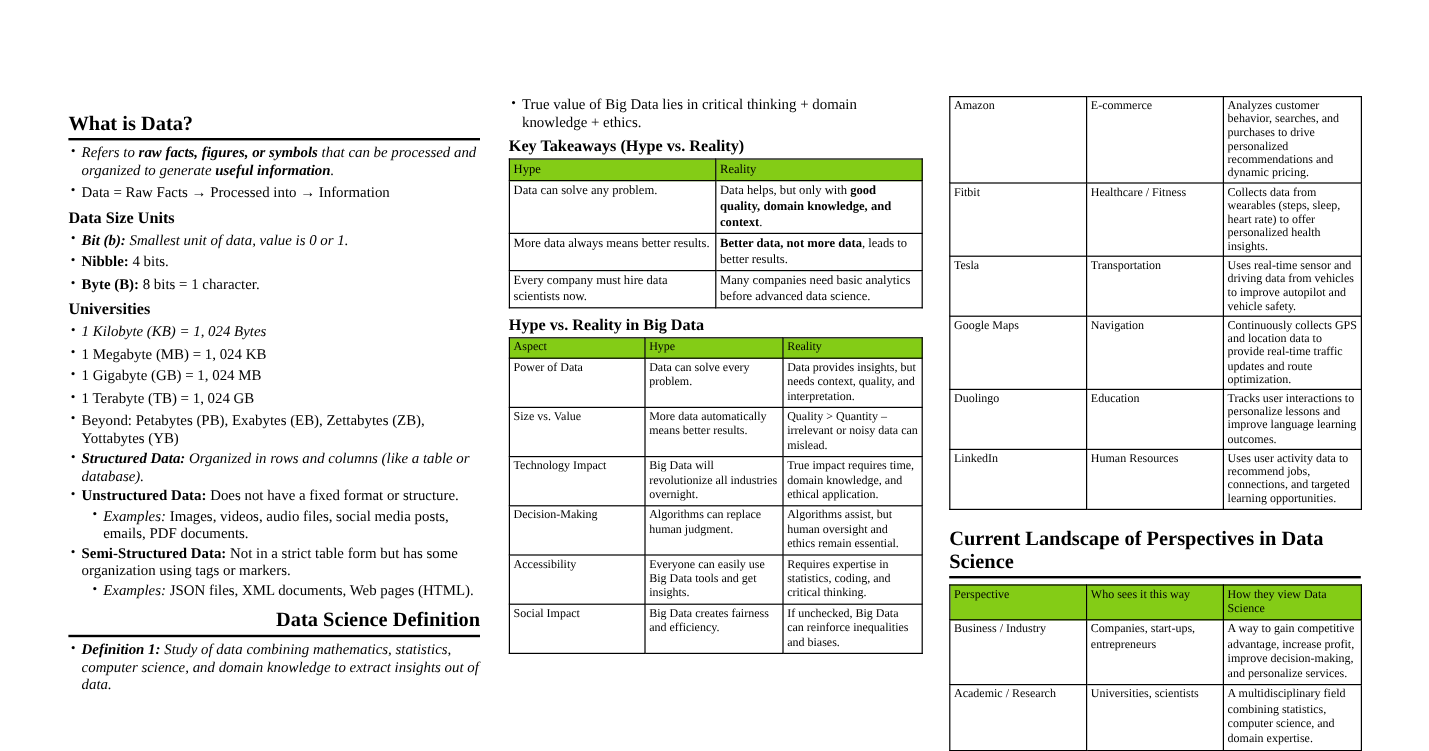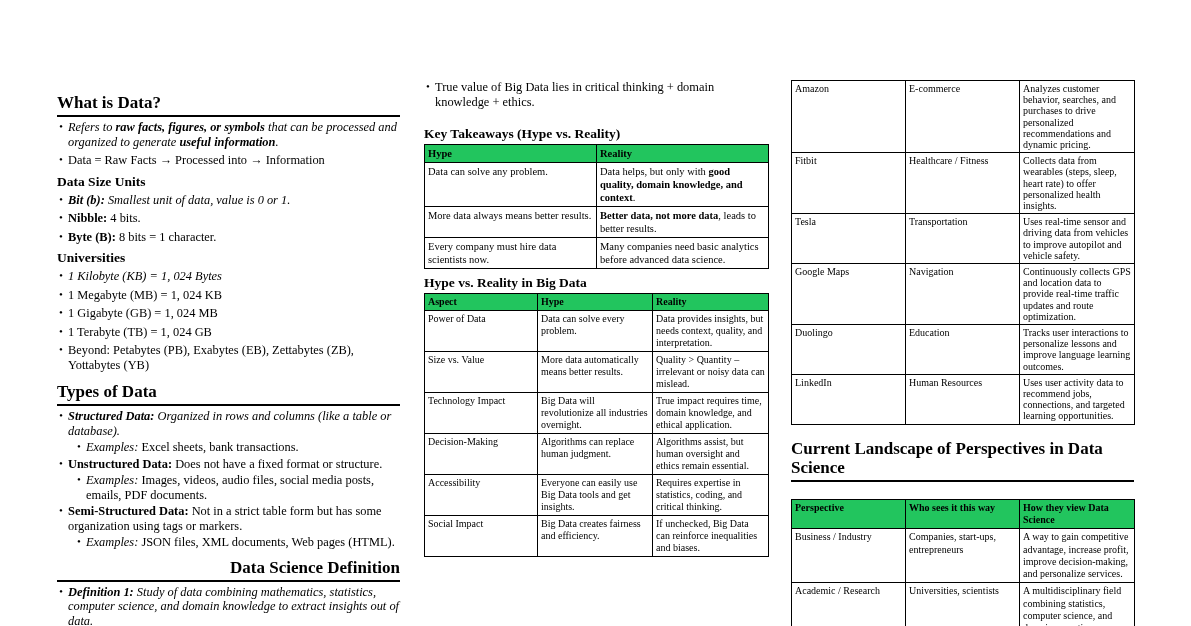--- a/index.html
+++ b/index.html
@@ -52,30 +52,30 @@
 
   table { border-collapse: collapse; table-layout: fixed; }
   .tbl { width: 100%; border: 1.5px solid #000; }
   .tbl th, .tbl td {
     border: 1px solid #000;
     padding: 2px 3px;
     vertical-align: top;
     text-align: left;
     word-wrap: break-word;
   }
-  .tbl th { background: #22c55e; font-weight: bold; }
+  .tbl th { background: #84cc16; font-weight: normal; }
 
   .tbl-kt  { font-size: 10.5px; line-height: 13px; }
   .tbl-hr  { font-size: 10px;   line-height: 12px; }
   .tbl-co  { font-size: 10px;   line-height: 11.2px; }
   .tbl-pp  { font-size: 10px;   line-height: 12.3px; }
 
   
   .mt2 { margin-top: 2px; } .mt3 { margin-top: 3px; font-style: italic; } .mt4 { margin-top: 4px; }
-  .mt5 { margin-top: 17px; } .mt6 { margin-top: 6px; }
+  .mt5 { margin-top: 5px; } .mt6 { margin-top: 6px; }
   .mt8 { margin-top: 8px; text-align: right; } .mt10 { margin-top: 10px; } .mt13 { margin-top: 13px; }
   .mt14 { margin-top: 14px; }
 </style>
 </head>
 <body>
 
 <div class="page">
 
   <div class="col col-left">
 
@@ -89,24 +89,22 @@
     <div class="li mt4"><b>Nibble:</b><span> 4 bits.</span></div>
     <div class="li mt4"><b>Byte (B):</b><span> 8 bits = 1 character.</span></div>
 
     <h3 class="h3 mt6">Universities</h3>
     <div class="li mt3"><span>1 Kilobyte (KB) = 1, 024 Bytes</span></div>
     <div class="li mt4"><span>1 Megabyte (MB) = 1, 024 KB</span></div>
     <div class="li mt4"><span>1 Gigabyte (GB) = 1, 024 MB</span></div>
     <div class="li mt4"><span>1 Terabyte (TB) = 1, 024 GB</span></div>
     <div class="li mt4"><span>Beyond: Petabytes (PB), Exabytes (EB), Zettabytes (ZB), Yottabytes (YB)</span></div>
 
-    <h2 class="h1 mt10">Types of Data</h2>
 
     <div class="li mt3"><b>Structured Data:</b><span> Organized in rows and columns (like a table or database).</span></div>
-    <div class="li2 mt2"><i>Examples:</i><span> Excel sheets, bank transactions.</span></div>
     <div class="li mt2"><b>Unstructured Data:</b><span> Does not have a fixed format or structure.</span></div>
     <div class="li2 mt2"><i>Examples:</i><span> Images, videos, audio files, social media posts, emails, PDF documents.</span></div>
     <div class="li mt2"><b>Semi-Structured Data:</b><span> Not in a strict table form but has some organization using tags or markers.</span></div>
     <div class="li2 mt2"><i>Examples:</i><span> JSON files, XML documents, Web pages (HTML).</span></div>
 
     <h2 class="h1 mt8">Data Science Definition</h2>
     <div class="li mt3"><b>Definition 1:</b><span> Study of data combining mathematics, statistics, computer science, and domain knowledge to extract insights out of data.</span></div>
 
   </div>
 

